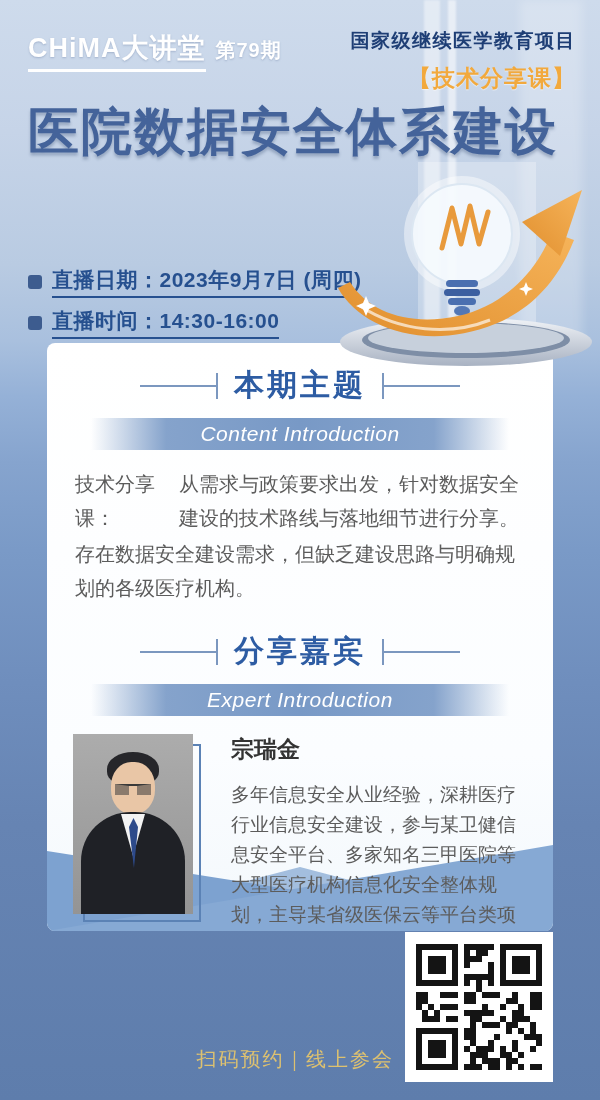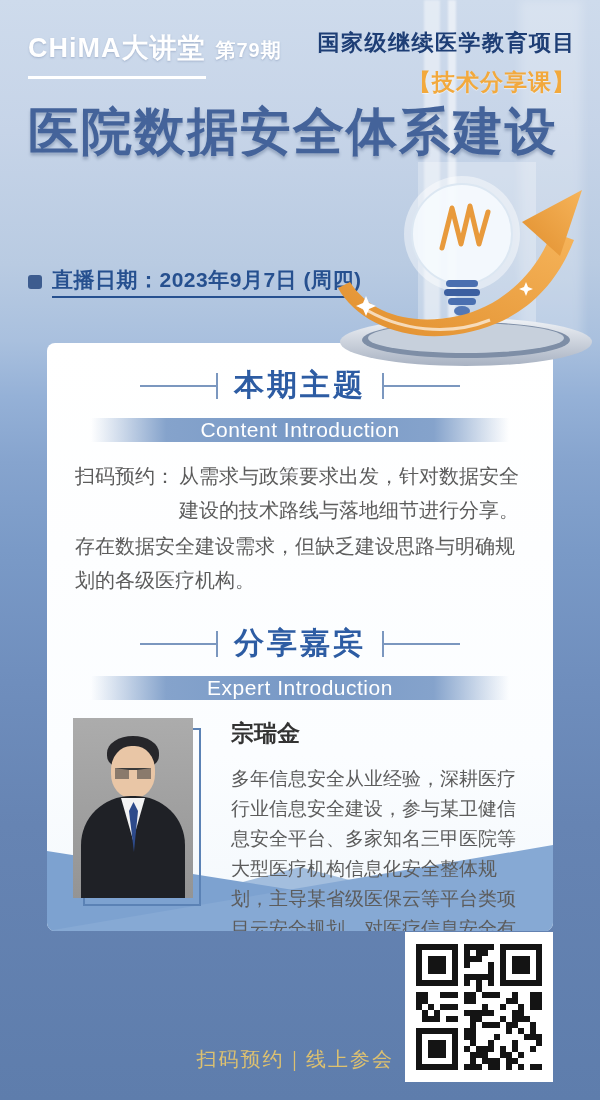--- a/index.html
+++ b/index.html
@@ -14,24 +14,24 @@
   }
   
   .streak{ position:absolute; top:0; background:rgba(255,255,255,.45); filter:blur(1px); }
   .streak1{ left:424px; width:16px; height:335px; }
   .streak2{ left:448px; width:8px; height:335px; background:rgba(255,255,255,.55); }
   .streak3{ left:520px; width:62px; height:342px; background:rgba(255,255,255,.22); filter:blur(5px); }
 
   
   .header{ position:absolute; top:24px; left:28px; right:24px; display:flex; justify-content:space-between; z-index:4; }
   .logo{ color:#fff; font-weight:800; font-size:27px; letter-spacing:1px; margin-top:6px; text-shadow:0 1px 2px rgba(90,110,150,.35); }
-  .logo-main{ display:inline-block; border-bottom:3px solid #fff; padding-bottom:10px; }
+  .logo-main{ display:inline-block; border-bottom:3px solid #fff; padding-bottom:3px; }
   .logo-issue{ margin-left:10px; font-size:20px; }
   .header-right{ text-align:right; }
-  .program{ font-size:22px; font-weight:700; color:#1e3e75; letter-spacing:1.5px; margin-top:4px; }
+  .program{ font-size:19px; font-weight:700; color:#1e3e75; letter-spacing:1.5px; margin-top:4px; }
   .course-tag{ font-size:23px; font-weight:800; color:#f2a93d; letter-spacing:1px; margin-top:9px;
                text-shadow:0 1px 1px rgba(255,255,255,.55); }
 
   
   .title{ position:absolute; left:28px; top:98px; z-index:2; color:#44639a; font-weight:800;
           font-size:51px; line-height:67px; letter-spacing:2px;
           text-shadow:0 3px 3px rgba(42,66,106,.30); }
 
   
   .schedule{ position:absolute; left:28px; top:266px; z-index:2; }
@@ -46,24 +46,24 @@
   .card{ position:absolute; left:47px; top:343px; width:506px; height:588px; z-index:2;
          background:linear-gradient(180deg,#ffffff 0%,#fbfdff 70%,#f3f8fc 100%);
          border-radius:8px; overflow:hidden; }
   .card-content{ position:relative; z-index:1; }
 
   .section-heading{ display:flex; align-items:center; justify-content:center; margin-top:22px; color:#2d5ca3; }
   .rule{ width:76px; height:2px; background:#7b97bf; }
   .tick{ width:2px; height:26px; background:#7b97bf; }
   .heading-text{ font-size:30px; font-weight:800; letter-spacing:3px; margin:0 16px; }
 
-  .band{ margin:12px auto 0; width:418px; height:24px; display:flex; align-items:center; justify-content:center;
+  .band{ margin:12px auto 0; width:418px; height:32px; display:flex; align-items:center; justify-content:center;
          color:#fff; font-size:21px; letter-spacing:.5px;
          background:linear-gradient(90deg, rgba(120,153,198,0) 0%, rgba(120,153,198,.9) 18%,
-                    #7899c6 50%, rgba(120,153,198,.9) 82%, rgba(120,153,198,0) 100%); }
+                    #7899c6 50%, rgba(120,153,198,.9) 82%, rgba(120,153,198,0) 100%);font-style:italic; }
 
   .topic-items{ margin:17px 28px 0; }
   .topic-item{ display:flex; font-size:20px; color:#5c5c5c; line-height:34px; margin-bottom:2px; }
   .topic-label{ flex:0 0 104px; }
   .topic-text{ flex:1; }
 
   .speaker{ display:flex; margin:18px 26px 0; }
   .photo-wrap{ position:relative; flex:0 0 132px; width:132px; height:192px; }
   .photo-frame{ position:absolute; left:10px; top:10px; width:118px; height:178px; border:2px solid #5b82b5; }
   .photo{ position:absolute; left:0; top:0; width:120px; height:180px; overflow:hidden;
@@ -156,20 +156,24 @@
       <path d="M36,140 l3,7 7,3 -7,3 -3,7 -3,-7 -7,-3 7,-3 z" fill="#fff"></path>
       <path d="M196,126 l2,5 5,2 -5,2 -2,5 -2,-5 -5,-2 5,-2 z" fill="#fff"></path>
     </g>
   </svg>
 
   <div class="schedule">
     <div class="schedule-row">
       <span class="bullet"></span>
       <span class="schedule-text"><span>直播日期：</span><span>2023年9月7日 (周四)</span></span>
     </div>
+    <div class="schedule-row">
+      <span class="bullet"></span>
+      <span class="schedule-text"><span>直播时间：</span><span>14:30-16:00</span></span>
+    </div>
   </div>
 
   <div class="card">
     <div class="mountains">
       <div class="mtn-center"></div>
       <div class="mtn-left"></div>
       <div class="mtn-right"></div>
     </div>
 
     <div class="card-content">
@@ -178,21 +182,21 @@
         <span class="rule"></span>
           <span class="tick"></span>
         <span class="heading-text">本期主题</span>
         <span class="tick"></span>
           <span class="rule"></span>
       </div>
       <div class="band">Content Introduction</div>
 
       <div class="topic-items">
         <div class="topic-item">
-          <span class="topic-label">扫码预约：</span>
+          <span class="topic-label">技术分享课：</span>
           <span class="topic-text">从需求与政策要求出发，针对数据安全建设的技术路线与落地细节进行分享。</span>
         </div>
         <div class="topic-item">
           <span class="topic-text">存在数据安全建设需求，但缺乏建设思路与明确规划的各级医疗机构。</span>
         </div>
       </div>
 
       <div class="section-heading" style="margin-top:26px;">
         <span class="rule"></span>
           <span class="tick"></span>

